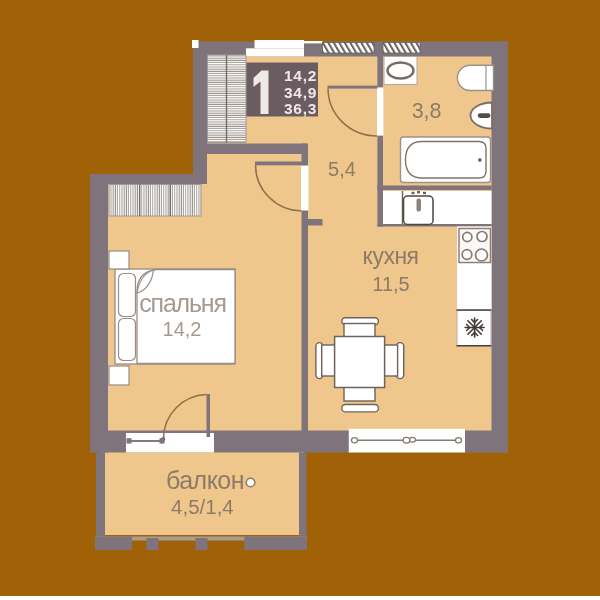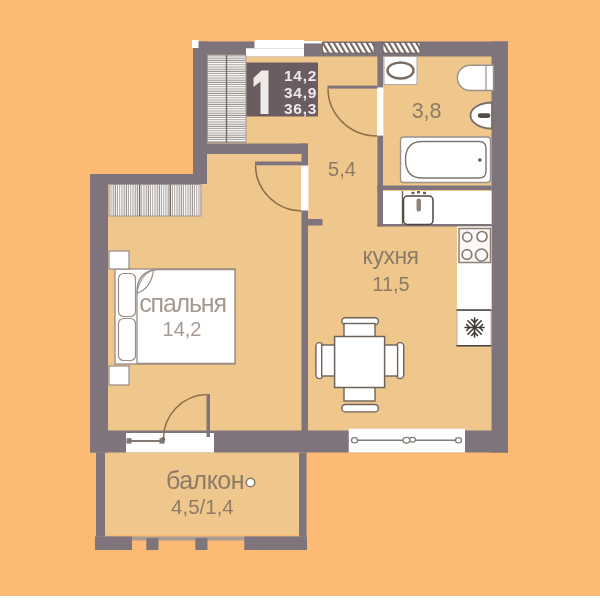--- a/index.html
+++ b/index.html
@@ -1,16 +1,16 @@
 <!DOCTYPE html>
 <html><head>
 <meta charset="utf-8">
 <style>
   html,body{margin:0;padding:0;background:#ffffff;}
-  #page{width:600px;height:596px;position:relative;background:#fdba74;font-family:"Liberation Sans",sans-serif;}
+  #page{width:600px;height:596px;position:relative;background:#a16207;font-family:"Liberation Sans",sans-serif;}
   svg{display:block;}
   text{font-family:"Liberation Sans",sans-serif;}
 </style>
 </head>
 <body>
 <div id="page">
 <svg width="600" height="600" viewBox="0 0 600 600">
 <defs>
 
   <pattern id="hatchDiag" width="5.5" height="10.5" patternUnits="userSpaceOnUse" patternTransform="skewX(30)">

